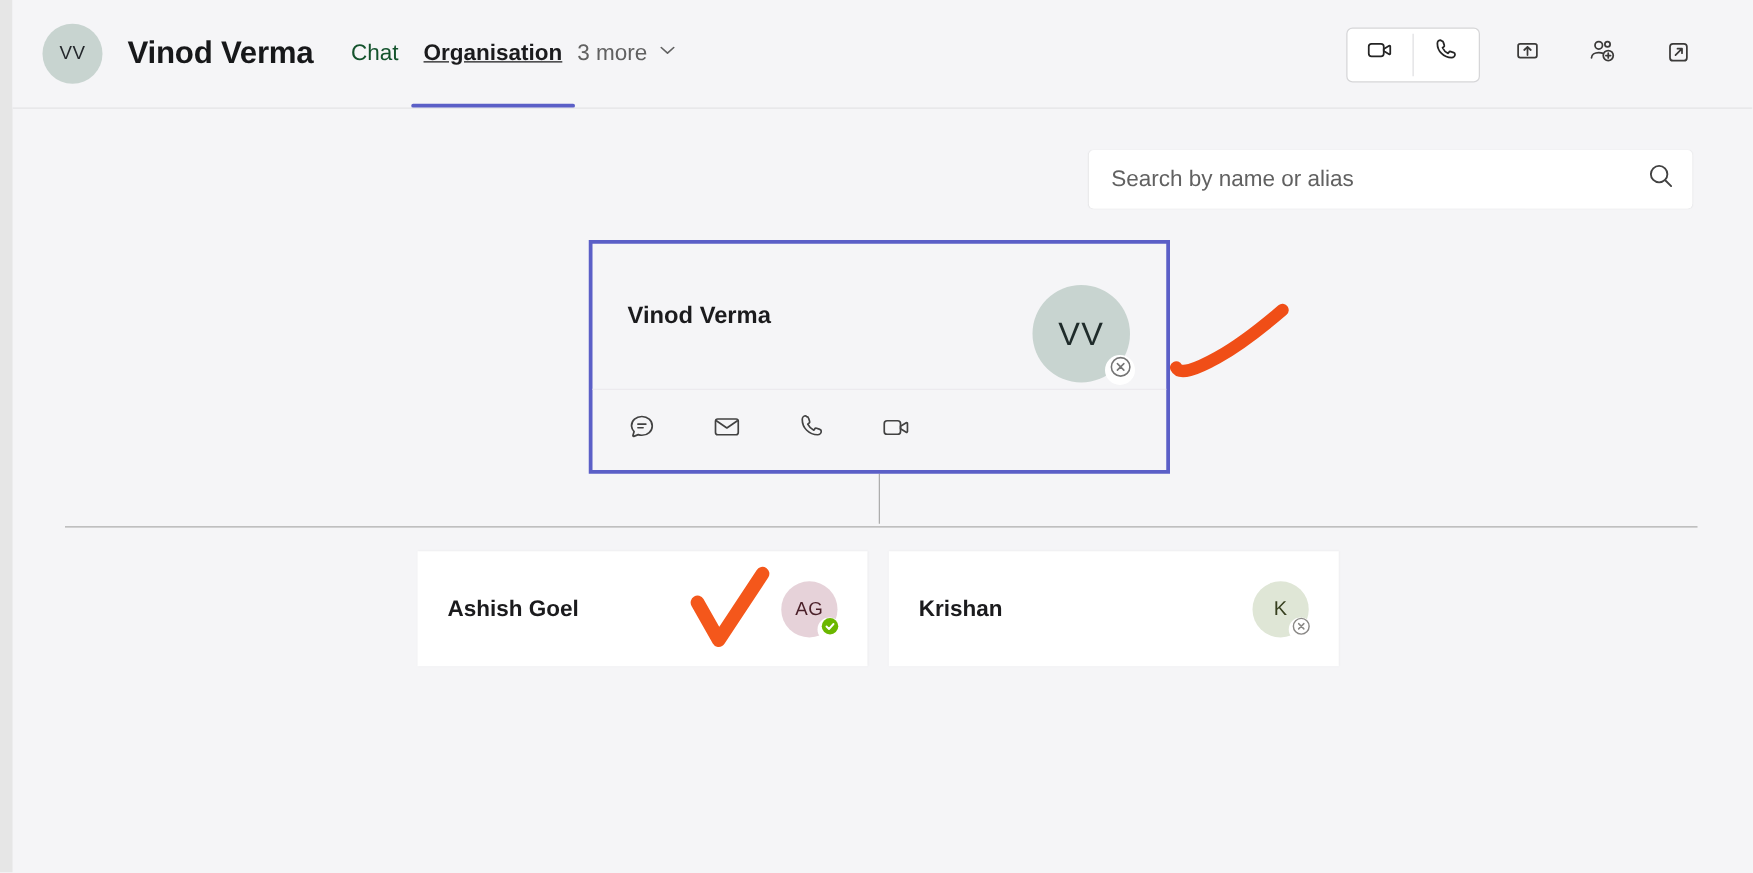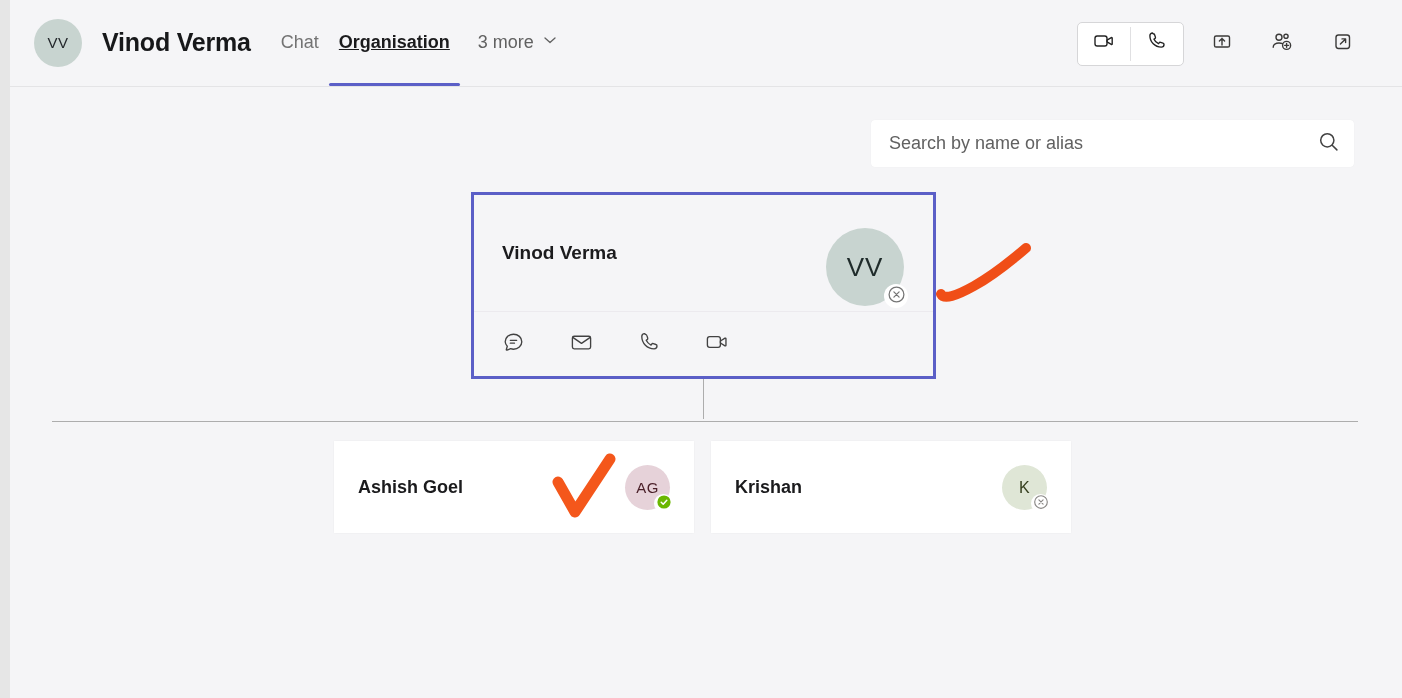--- a/index.html
+++ b/index.html
@@ -62,21 +62,21 @@
   }
   .tabs {
     display: flex;
     align-items: center;
     margin-left: 20px;
     height: 87px;
   }
   .tab {
     position: relative;
     font-size: 18px;
-    color: #737373;
+    color: #14532d;
     padding: 0 10px;
     height: 87px;
     display: flex;
     align-items: center;
     cursor: pointer;
     margin-top: -2px;
   }
   .tab.active {
     color: #1b1b1d;
     font-weight: bold;
@@ -90,21 +90,21 @@
     height: 3px;
     background: #5b5fc7;
     border-radius: 2px;
   }
   .tab-more {
     display: flex;
     align-items: center;
     gap: 8px;
     font-size: 18px;
     color: #616161;
-    margin-left: 18px;
+    margin-left: 2px;
     cursor: pointer;
     margin-top: -2px;
   }
 
   .header-right {
     position: absolute;
     right: 38px; top: 0;
     height: 87px;
     display: flex;
     align-items: center;

